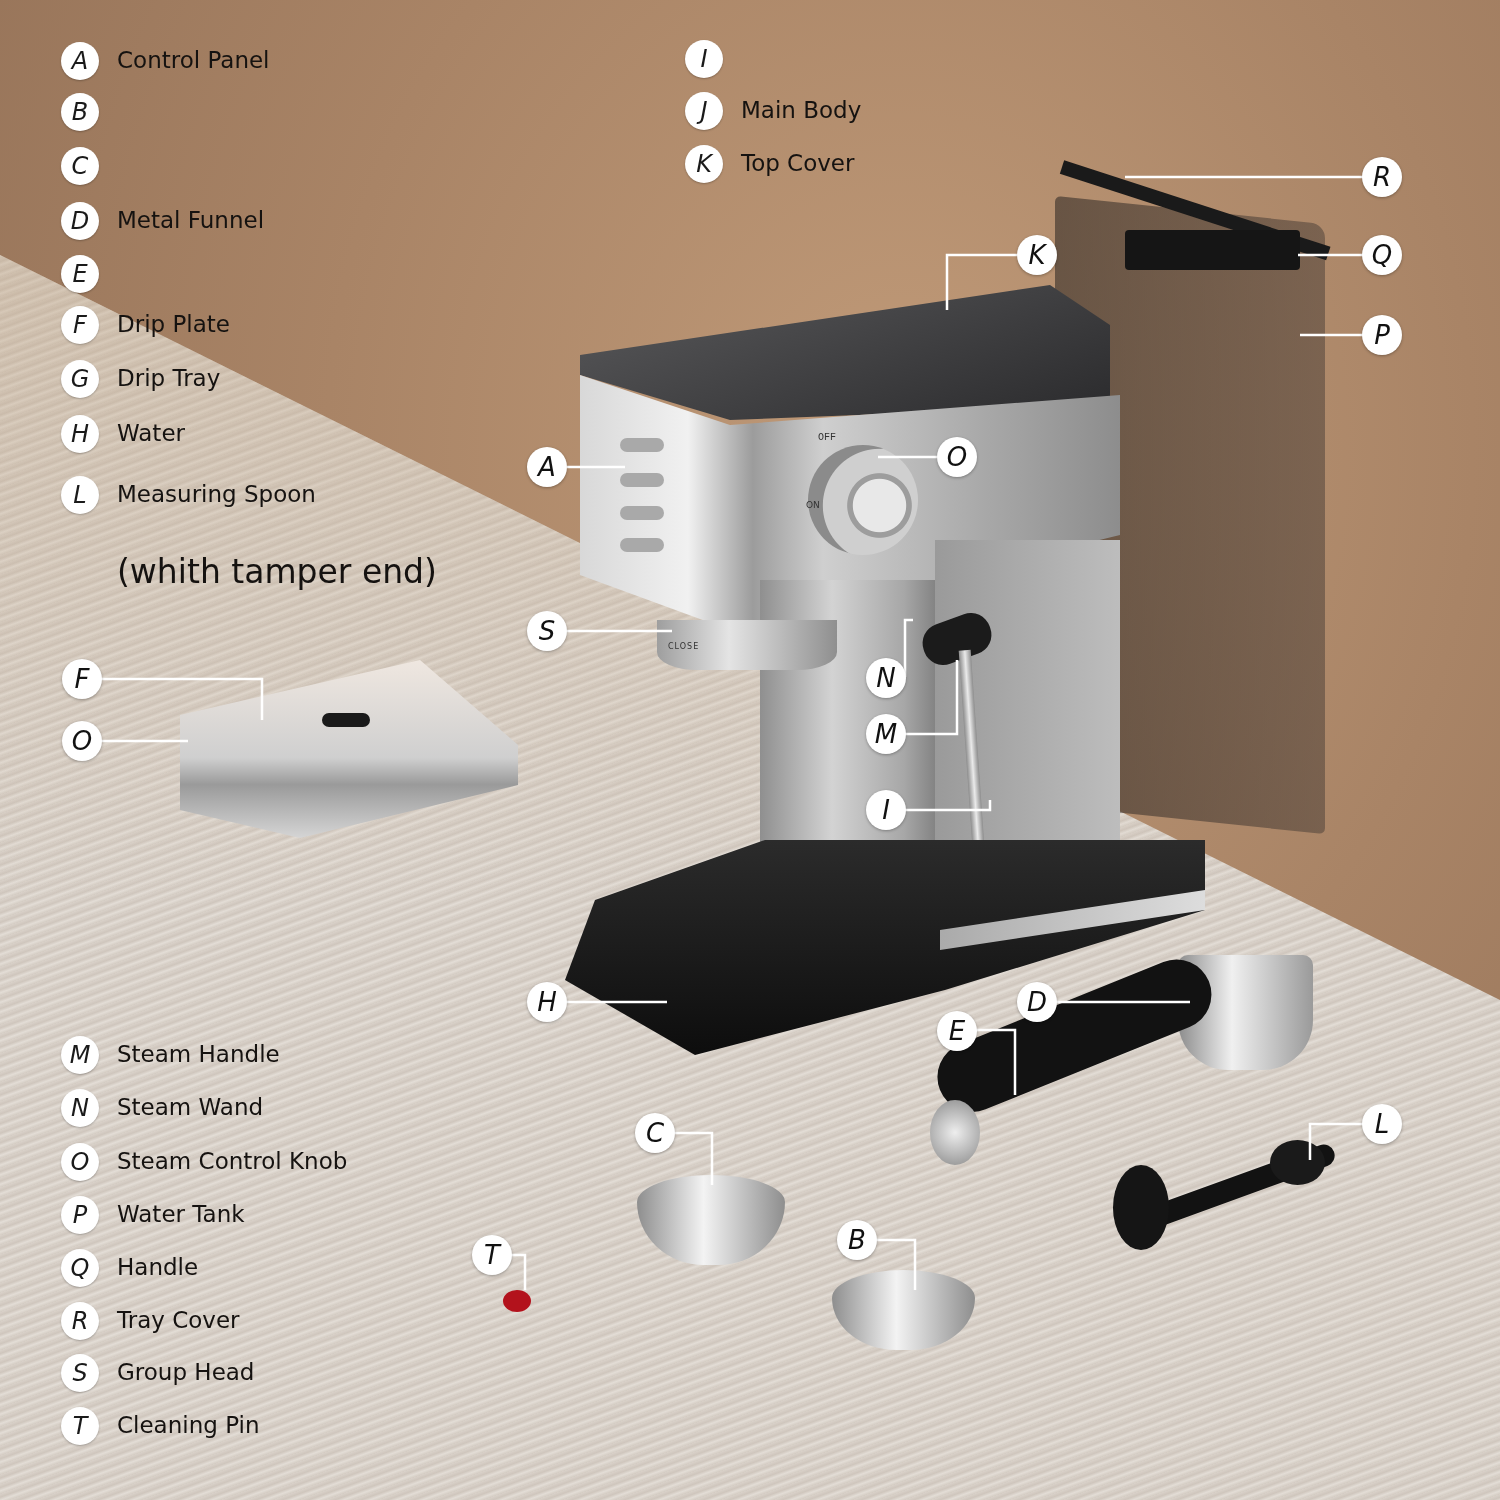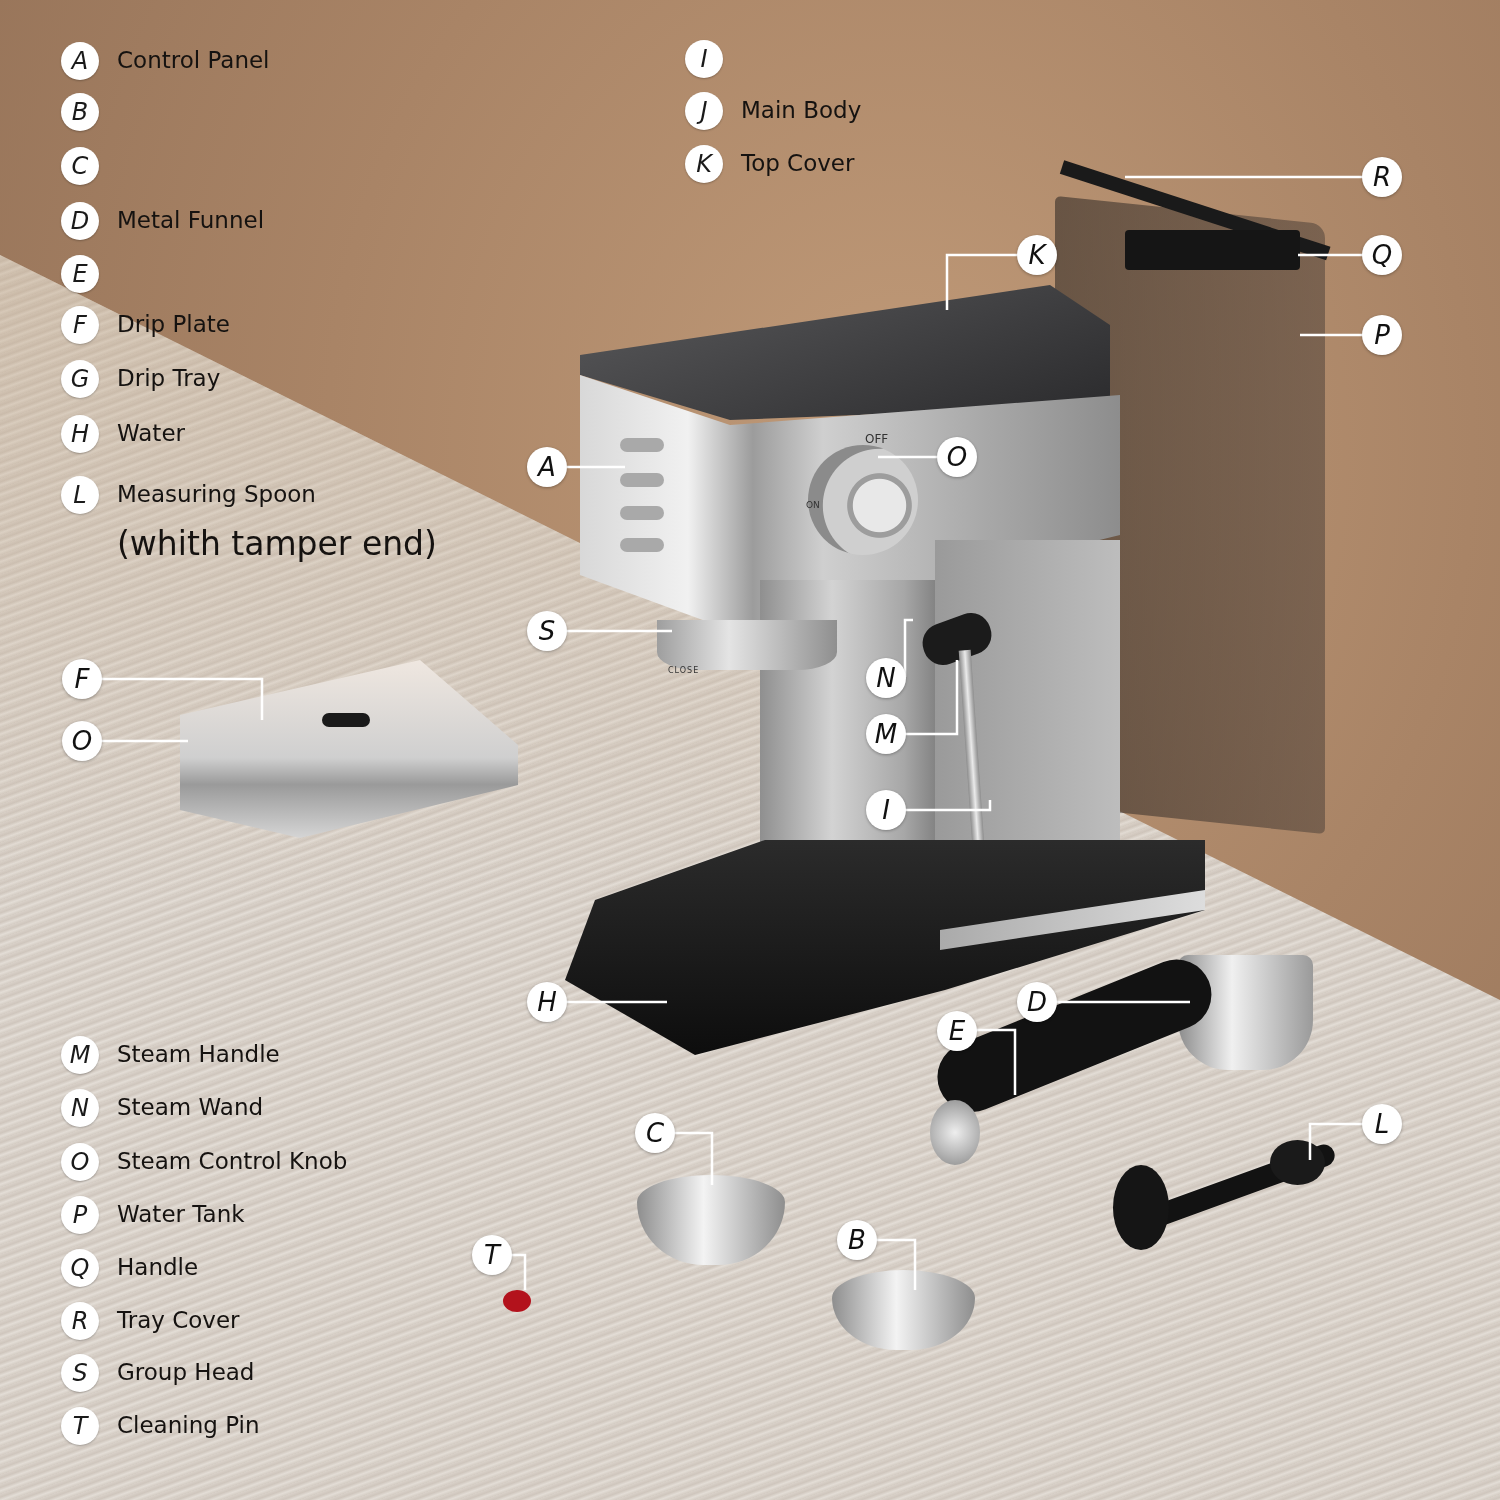--- a/index.html
+++ b/index.html
@@ -13,21 +13,21 @@
   .floor-shade { position:absolute; inset:0;
            background: linear-gradient(180deg, rgba(190,160,125,0.35) 20%, rgba(255,255,255,0) 60%);
            clip-path: polygon(0 255px, 1500px 1000px, 1500px 1500px, 0 1500px); }
 
   .legend-item { position:absolute; display:flex; align-items:center; }
   .badge { width:38px; height:38px; border-radius:50%; background:#fff;
            display:flex; align-items:center; justify-content:center;
            font-style:italic; font-size:24px; color:#1a1a1a; margin-right:18px;
            box-shadow:0 1px 2px rgba(0,0,0,0.25); flex:0 0 38px; }
   .legend-text { font-size:23px; line-height:1.2; white-space:nowrap; }
-  .legend-sub { position:absolute; font-size:33px; white-space:nowrap; }
+  .legend-sub { position:absolute; font-size:33px; white-space:nowrap;margin-top:28px; }
 
   .callout { position:absolute; width:40px; height:40px; border-radius:50%; background:#fff;
              display:flex; align-items:center; justify-content:center;
              font-style:italic; font-size:26px; color:#111;
              box-shadow:0 1px 3px rgba(0,0,0,0.3); }
   svg.lines { position:absolute; left:0; top:0; }
 
   
   .shape { position:absolute; }
 </style>
@@ -50,25 +50,25 @@
 <div class="shape" style="left:935px;top:540px;width:185px;height:400px;background:linear-gradient(90deg,#9a9a9a,#bdbdbd);clip-path:polygon(0 0,185px 0,185px 350px,0 400px);"></div>
 
 <div class="shape" style="left:620px;top:438px;width:50px;height:140px;">
   <div style="position:absolute;top:0;width:44px;height:14px;border-radius:7px;background:#a9a9a9;"></div>
   <div style="position:absolute;top:35px;width:44px;height:14px;border-radius:7px;background:#a9a9a9;"></div>
   <div style="position:absolute;top:68px;width:44px;height:14px;border-radius:7px;background:#a9a9a9;"></div>
   <div style="position:absolute;top:100px;width:44px;height:14px;border-radius:7px;background:#a9a9a9;"></div>
 </div>
 
 <div class="shape" style="left:808px;top:445px;width:110px;height:110px;border-radius:50%;background:radial-gradient(circle at 65% 55%,#e8e8e8 0 28%,#9d9d9d 29% 34%,#cfcfcf 35% 60%,#8b8b8b 61%);"></div>
-<span class="shape" style="left:865px;top:432px;font-size:12px;color:#333;">OFF</span>
+<span class="shape" style="left:818px;top:432px;font-size:10px;color:#333;font-family:Liberation Mono, monospace;">OFF</span>
 <span class="shape" style="left:806px;top:500px;font-size:9px;color:#333;">ON</span>
 
 <div class="shape" style="left:657px;top:620px;width:180px;height:50px;background:linear-gradient(90deg,#9e9e9e,#e4e4e4 40%,#8f8f8f);border-radius:0 0 40px 40px / 0 0 18px 18px;"></div>
-<span class="shape" style="left:668px;top:642px;font-size:8px;color:#333;letter-spacing:1px;margin-top:24px;">CLOSE</span>
+<span class="shape" style="left:668px;top:642px;font-size:8px;color:#333;letter-spacing:1px;">CLOSE</span>
 
 <div class="shape" style="left:922px;top:618px;width:70px;height:42px;background:#1b1b1b;border-radius:20px;transform:rotate(-20deg);"></div>
 <div class="shape" style="left:966px;top:650px;width:12px;height:210px;background:linear-gradient(90deg,#8d8d8d,#eaeaea,#8d8d8d);transform:rotate(-4deg);"></div>
 
 <div class="shape" style="left:565px;top:840px;width:640px;height:215px;background:linear-gradient(180deg,#2b2b2b,#0d0d0d);clip-path:polygon(30px 60px,200px 0,640px 0,640px 70px,380px 150px,130px 215px,0 140px);"></div>
 <div class="shape" style="left:940px;top:890px;width:265px;height:60px;background:linear-gradient(90deg,#aaa,#ddd);clip-path:polygon(0 40px,265px 0,265px 20px,0 60px);"></div>
 
 <div class="shape" style="left:180px;top:660px;width:338px;height:178px;background:linear-gradient(180deg,#efe7e0,#cfcfcf 55%,#9a9a9a 70%,#d5d5d5);clip-path:polygon(0 55px,240px 0,338px 85px,338px 125px,120px 178px,0 150px);"></div>
 <div class="shape" style="left:322px;top:713px;width:48px;height:14px;background:#1a1a1a;border-radius:7px;"></div>
 

